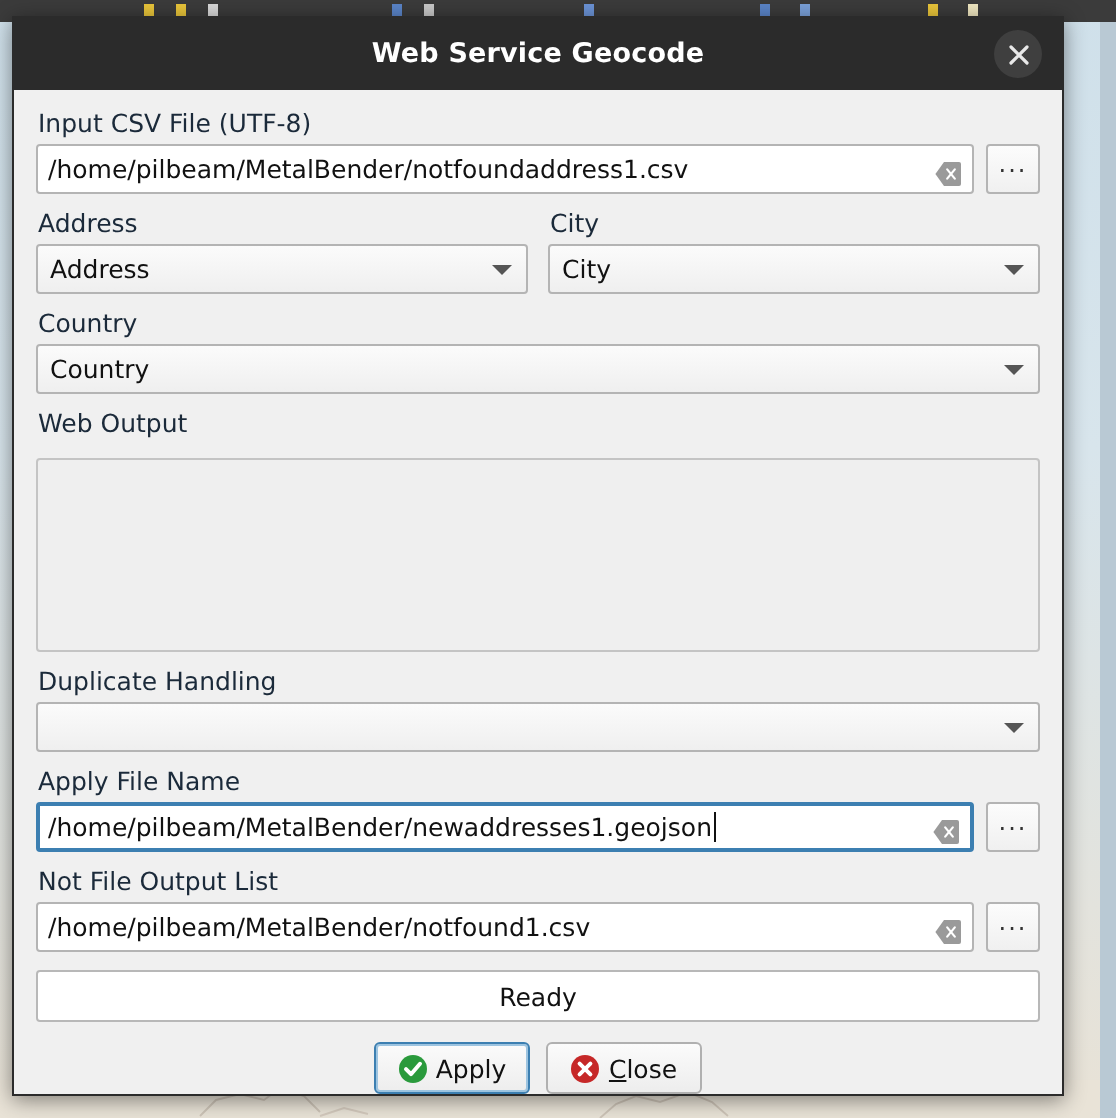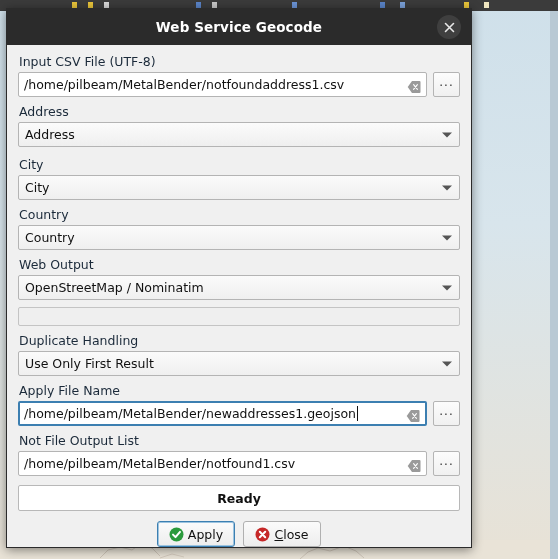--- a/index.html
+++ b/index.html
@@ -22,21 +22,21 @@
     position: absolute; left: 0; top: 0; width: 558px; height: 11px;
     background: #3b3b3b;
   }
   .bg-tb-icon { position: absolute; top: 2px; width: 5px; height: 6px; }
   #bg-sidebar-right { position:absolute; right:0; top:11px; width:8px; bottom:0; background:#b9c9d4; }
 
   
   #dialog {
     position: absolute;
     left: 6px; top: 8px;
-    width: 466px; height: 540px;
+    width: 526px; height: 540px;
     background: #f0f0f0;
     border: 1px solid #2b2b2b;
     box-shadow: 0 2px 10px rgba(0,0,0,.45);
     display: flex; flex-direction: column; justify-content: flex-end;
   }
 
   
   #titlebar {
     height: 36px; flex: none;
     background: #2b2b2b;
@@ -141,34 +141,33 @@
     white-space: nowrap; overflow: hidden;
   }
   .combo .arrow {
     position: absolute; right: 7px; top: 50%; transform: translateY(-50%);
     width: 0; height: 0;
     border-left: 5px solid transparent;
     border-right: 5px solid transparent;
     border-top: 5px solid #555;
   }
 
-  .two-col { display: flex; gap: 10px; flex-direction: column; }
+  .two-col { display: flex; gap: 10px; }
   .two-col > div { flex: 1; min-width: 0; }
 
   
   #status-box {
     height: 26px;
     background: #ffffff;
     border: 1px solid #b8b8b8;
     border-radius: 2px;
     display: flex; align-items: center; justify-content: center;
     font-size: 12.5px;
     color: #111;
     margin-top: 9px;
-    font-weight: bold;
   }
 
   
   #button-bar {
     display: flex; align-items: center; justify-content: center;
     gap: 8px;
     padding: 10px 0 0 0;
   }
   .dlg-btn {
     height: 26px;
@@ -268,36 +267,31 @@
         <div class="combo">
           <span class="value">Country</span>
           <span class="arrow"></span>
         </div>
       </div>
     </div>
 
     <div class="row-gap"></div>
 
     <div class="field-label">Web Output</div>
-    <div class="combo">
-      <span class="value">OpenStreetMap / Nominatim</span>
-      <span class="arrow"></span>
-    </div>
 
     <div class="row-gap"></div>
 
     <div class="textbox disabled" style="padding-right:5px;">
       <span class="value" placeholder=""></span>
     </div>
 
     <div class="row-gap"></div>
 
     <div class="field-label">Duplicate Handling</div>
     <div class="combo">
-      <span class="value">Use Only First Result</span>
       <span class="arrow"></span>
     </div>
 
     <div class="row-gap"></div>
 
     <div class="field-label">Apply File Name</div>
     <div class="input-row">
       <div class="textbox focused">
         <span class="value">/home/pilbeam/MetalBender/newaddresses1.geojson</span>
           <span class="caret"></span>

